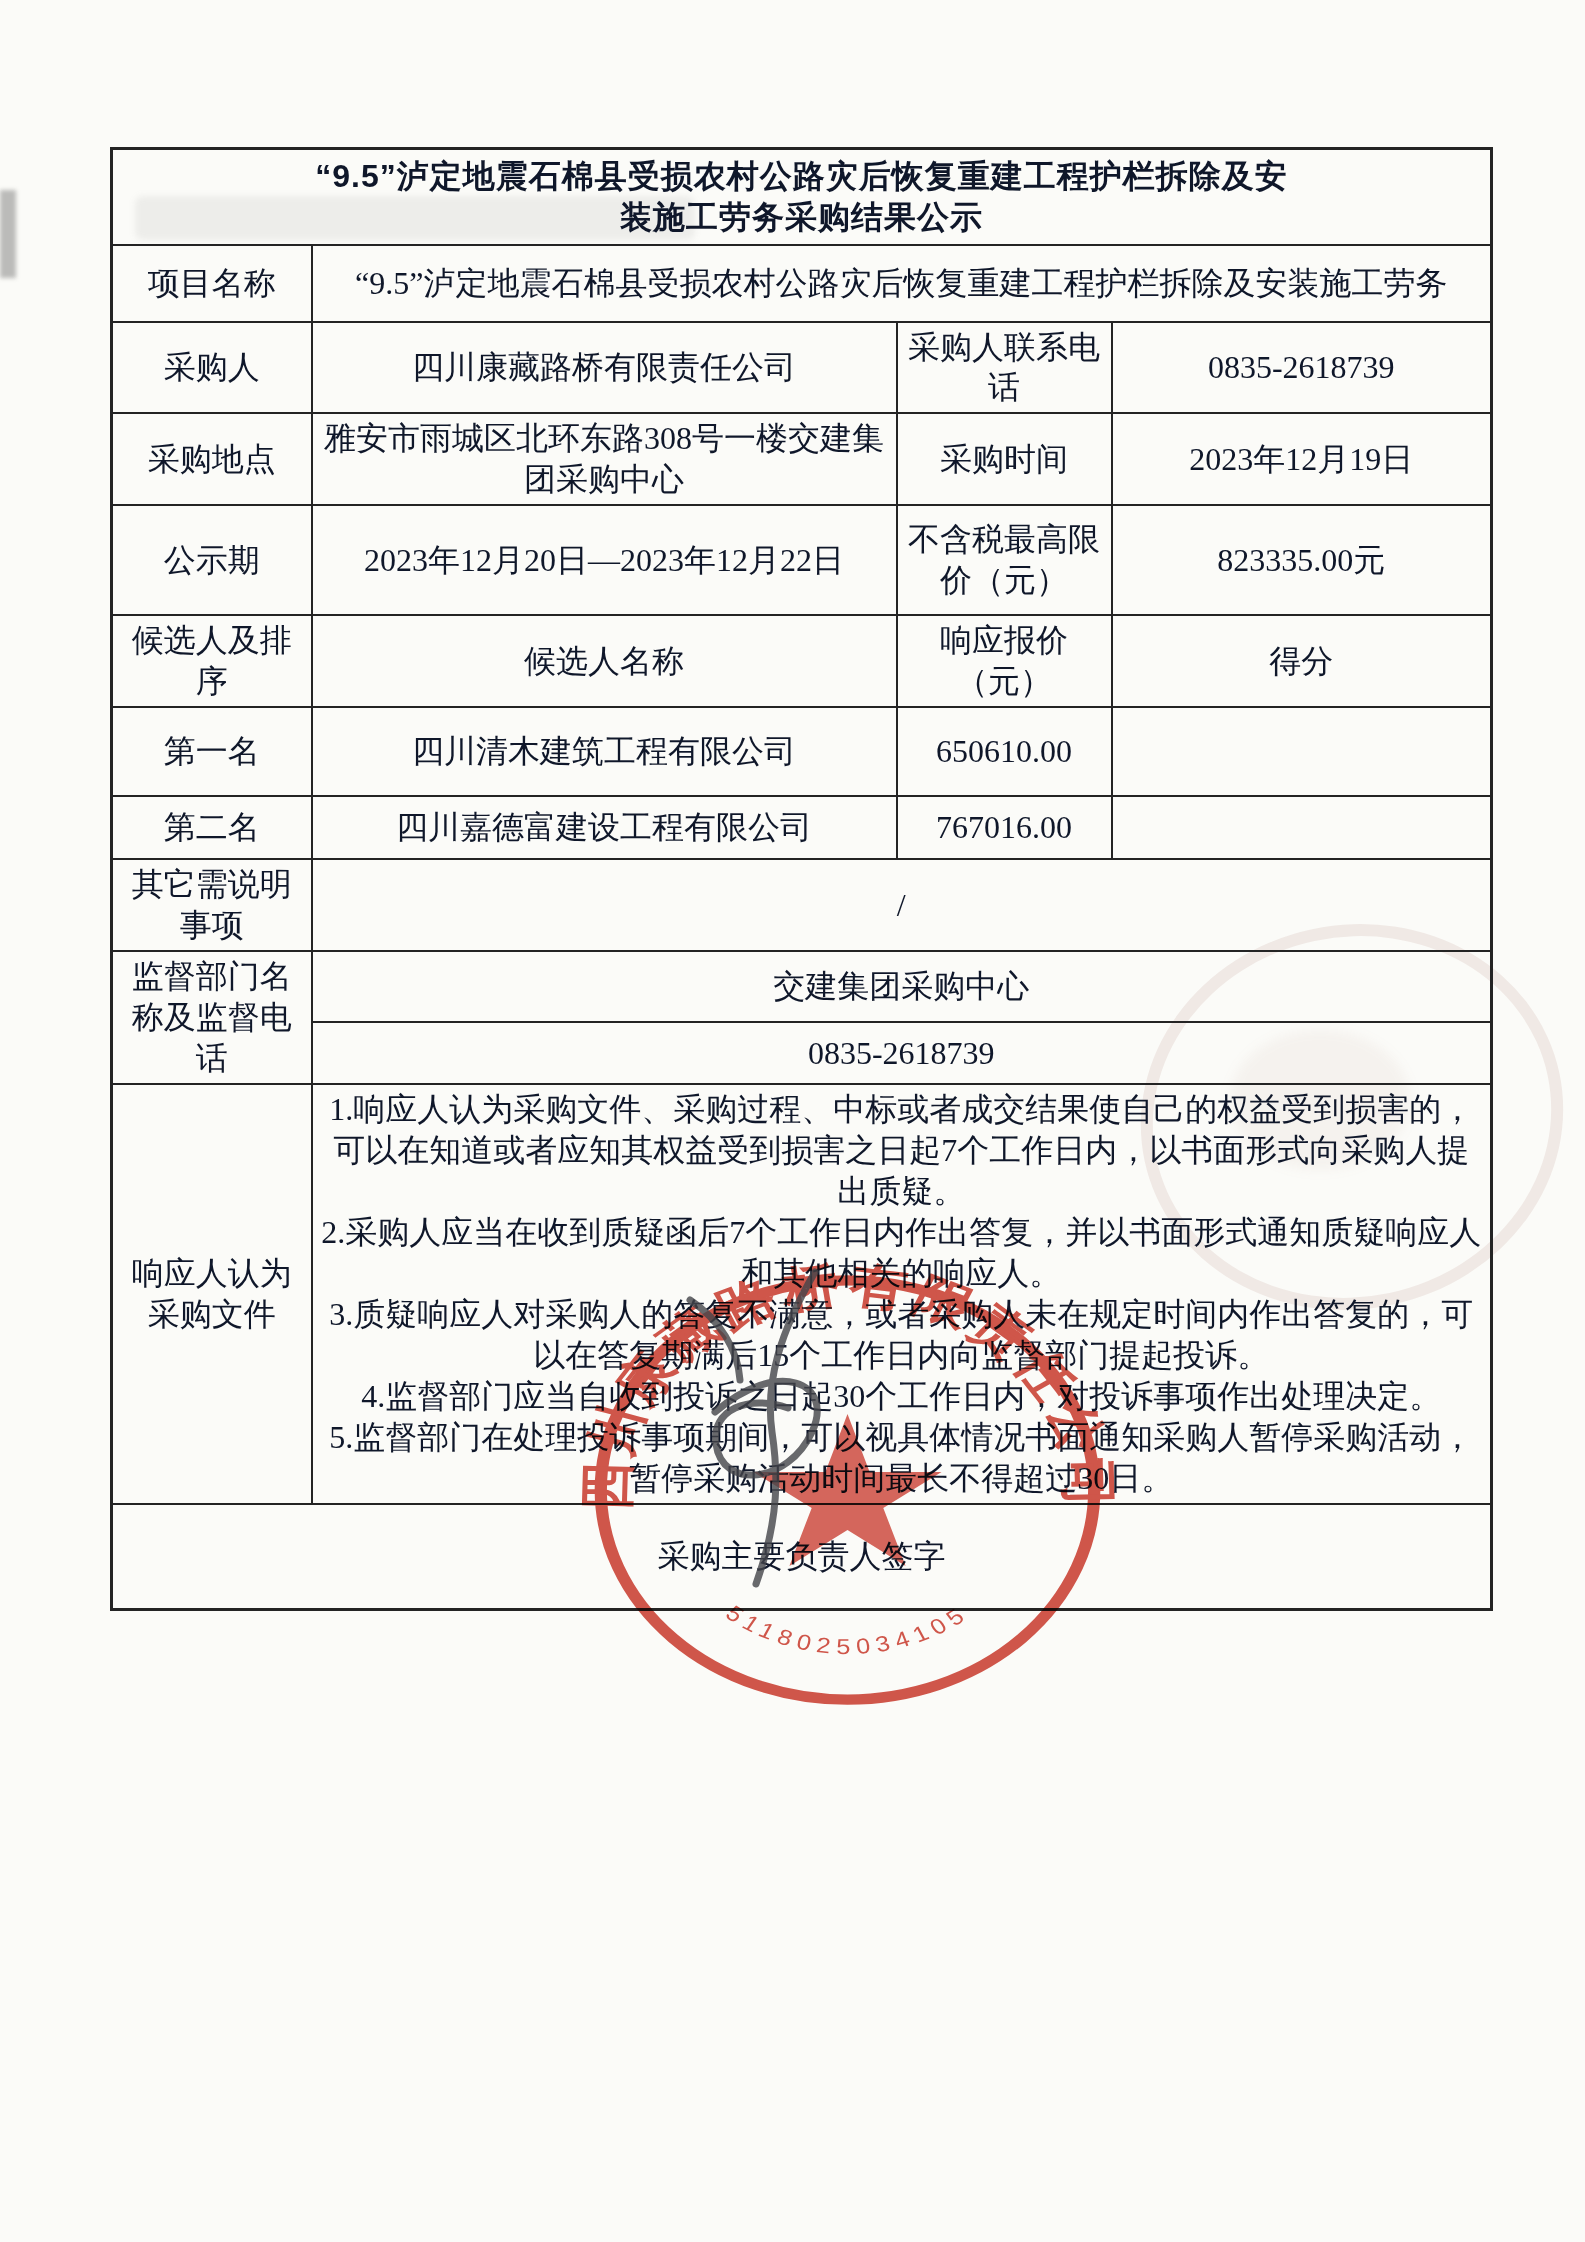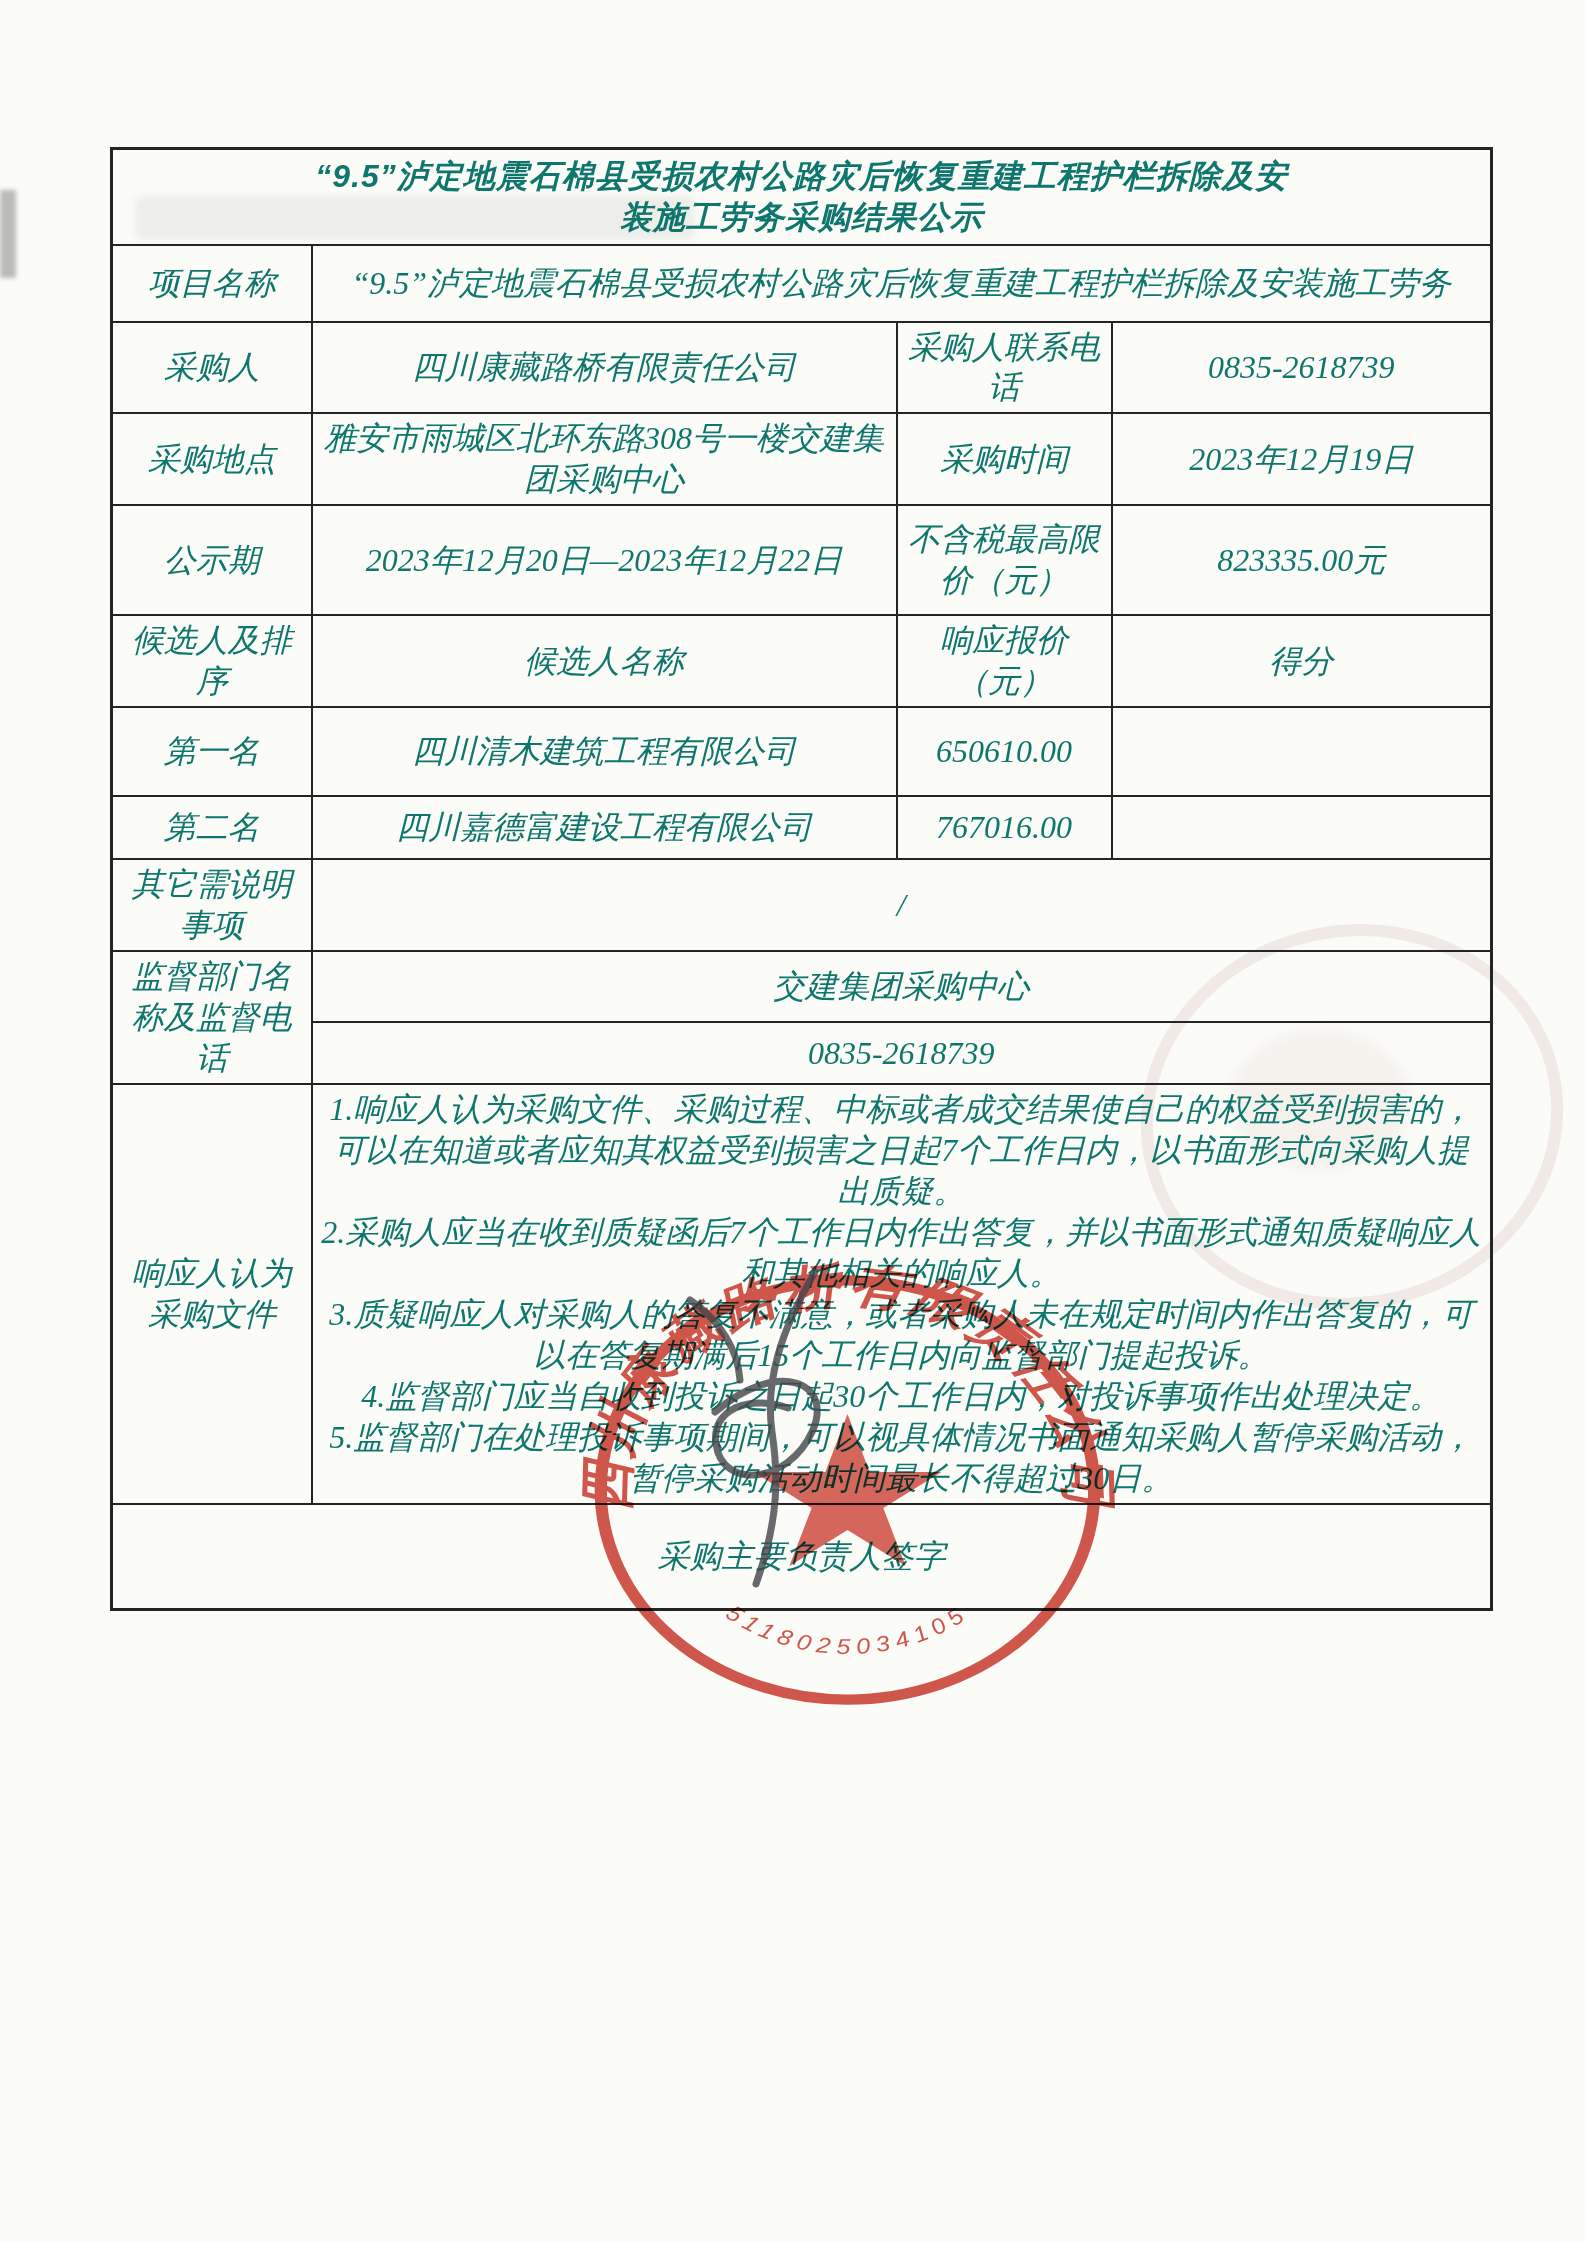--- a/index.html
+++ b/index.html
@@ -1,22 +1,21 @@
 <!DOCTYPE html>
 <html><head>
 <meta charset="utf-8">
 <style>
   html,body { margin:0; padding:0; }
   body { background:#e9e9e6; }
   .page {
     position:relative; width:1585px; height:2242px;
     background:#fbfbf8; overflow:hidden;
     font-family:"Liberation Serif","DejaVu Serif",serif;
-    color:#0f766e;
-    font-style:italic;
+    color:#0f172a;
   }
   
   table.doc {
     position:absolute; left:110px; top:147px; width:1380px;
     border-collapse:collapse; table-layout:fixed;
     border:3.5px solid #242424; z-index:2; background:transparent;
   }
   table.doc td {
     border:2.5px solid #242424;
     text-align:center; vertical-align:middle;

